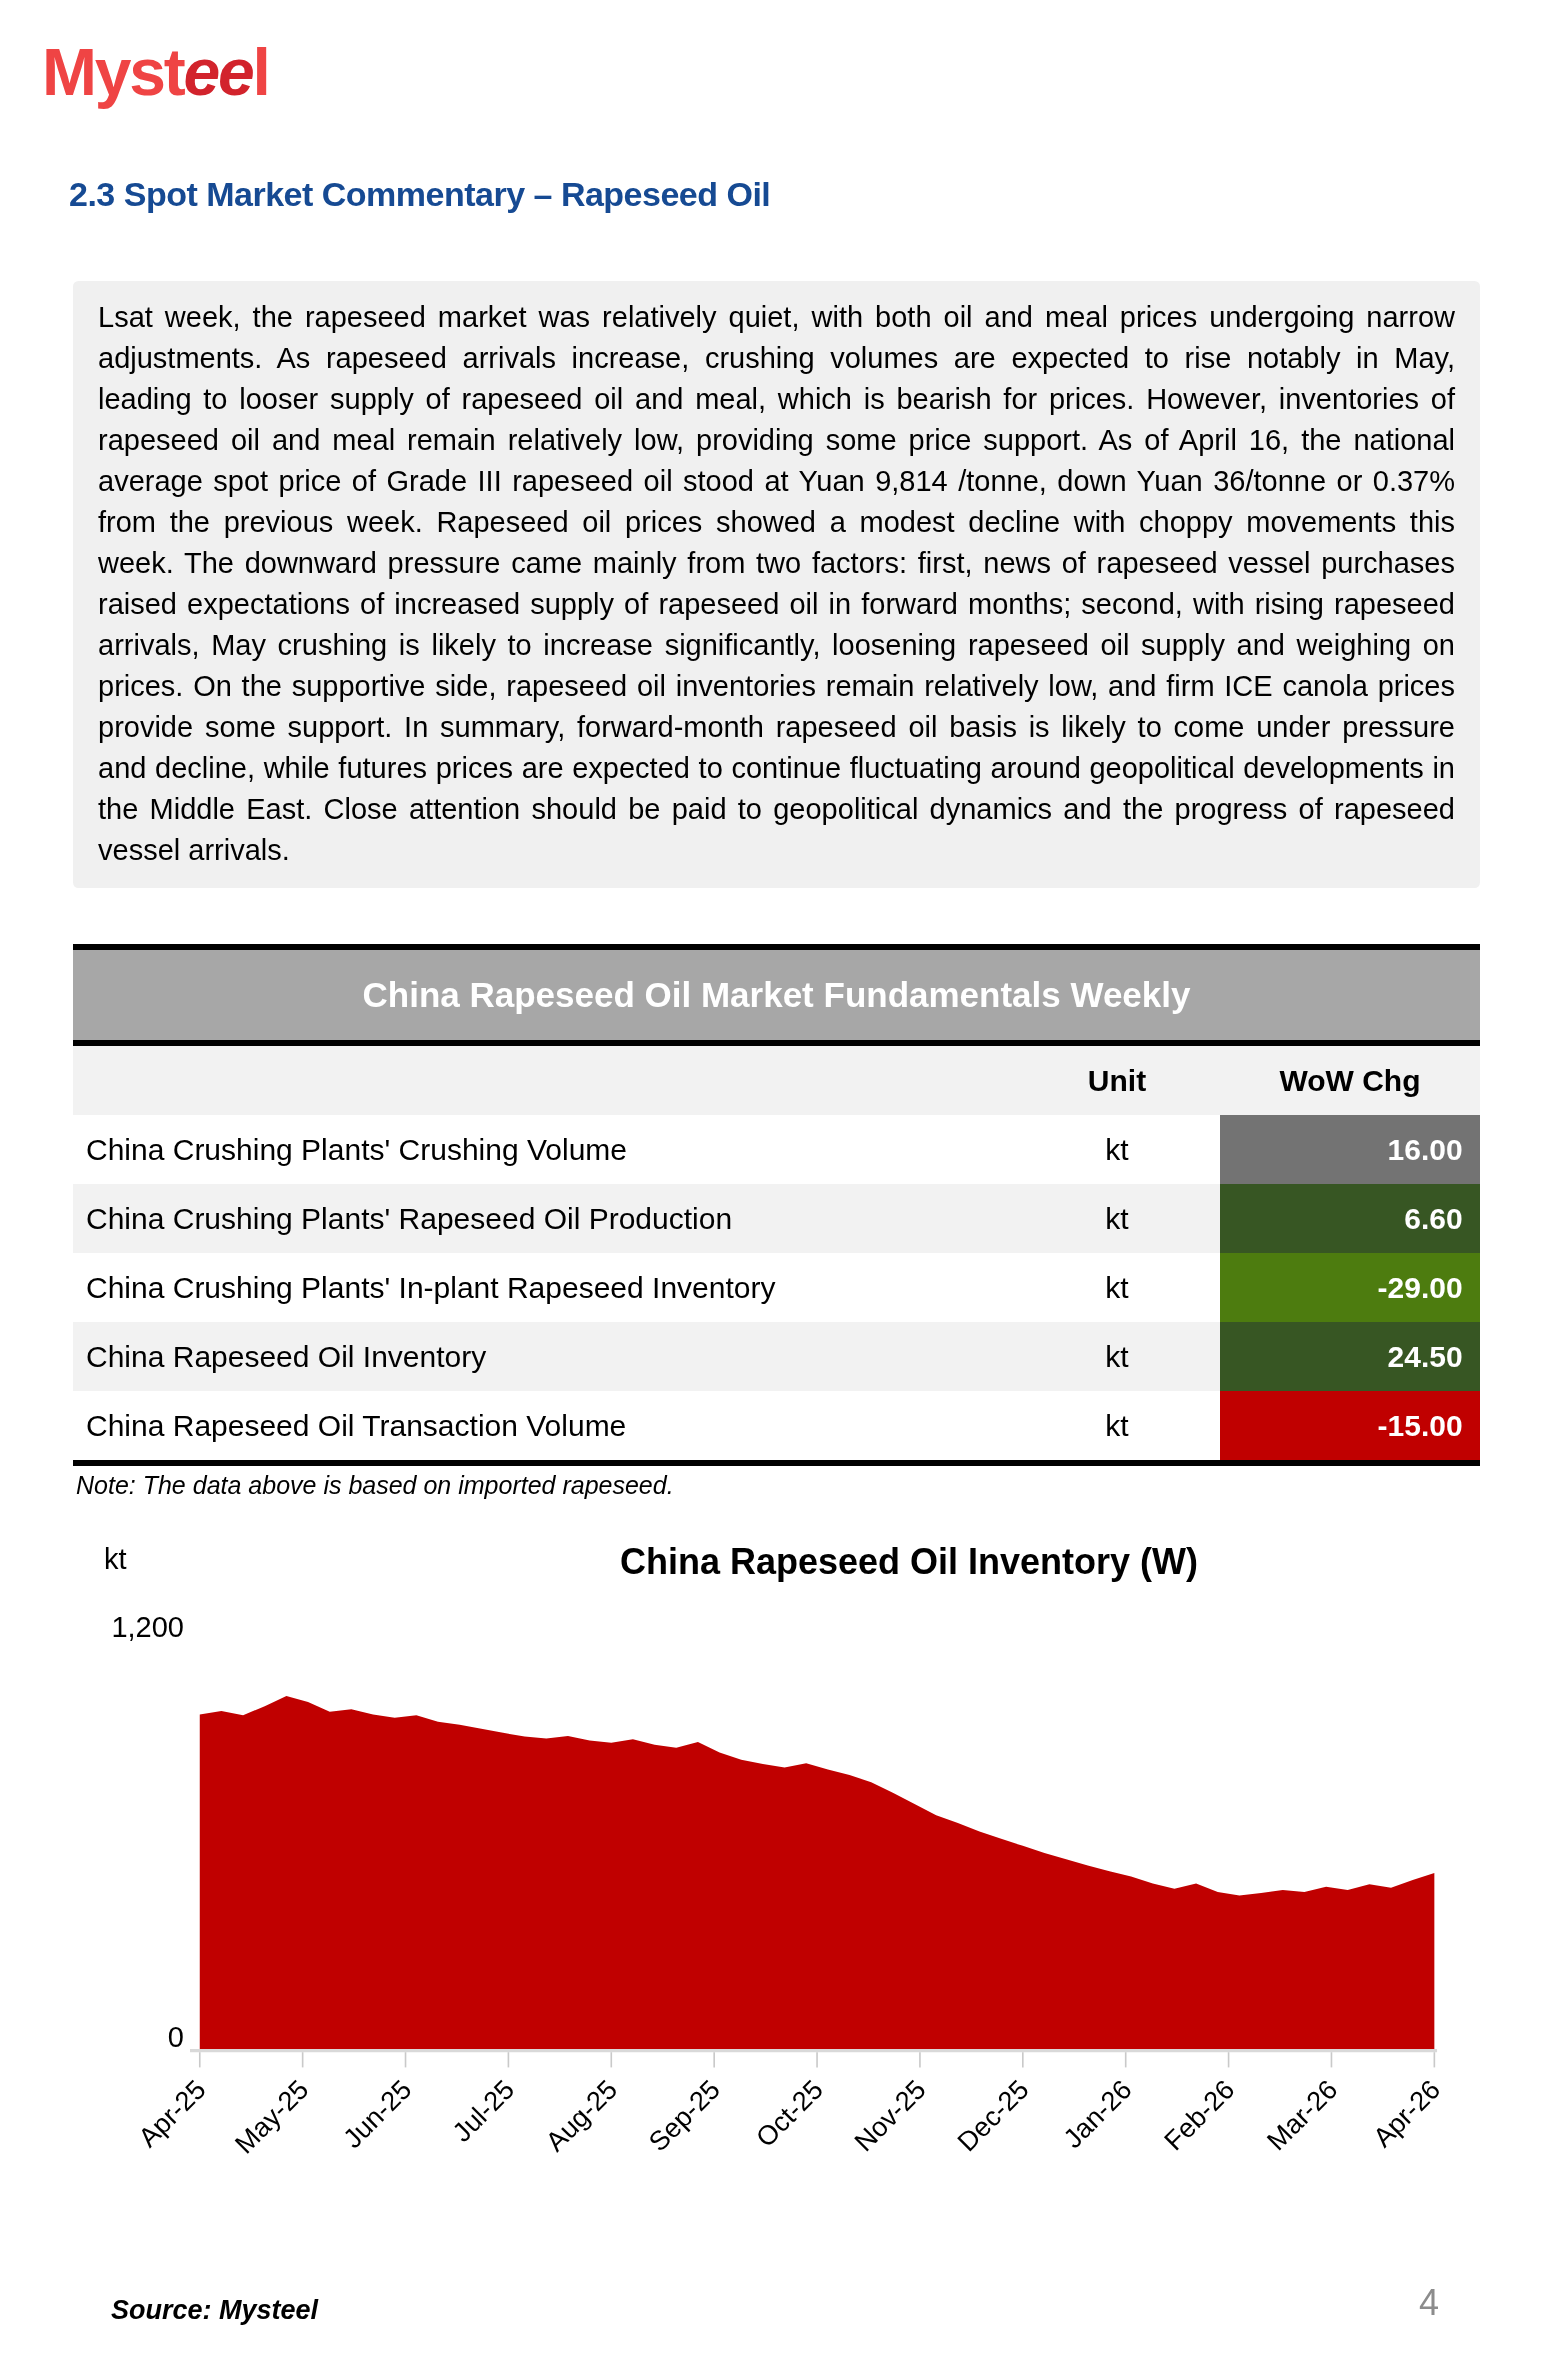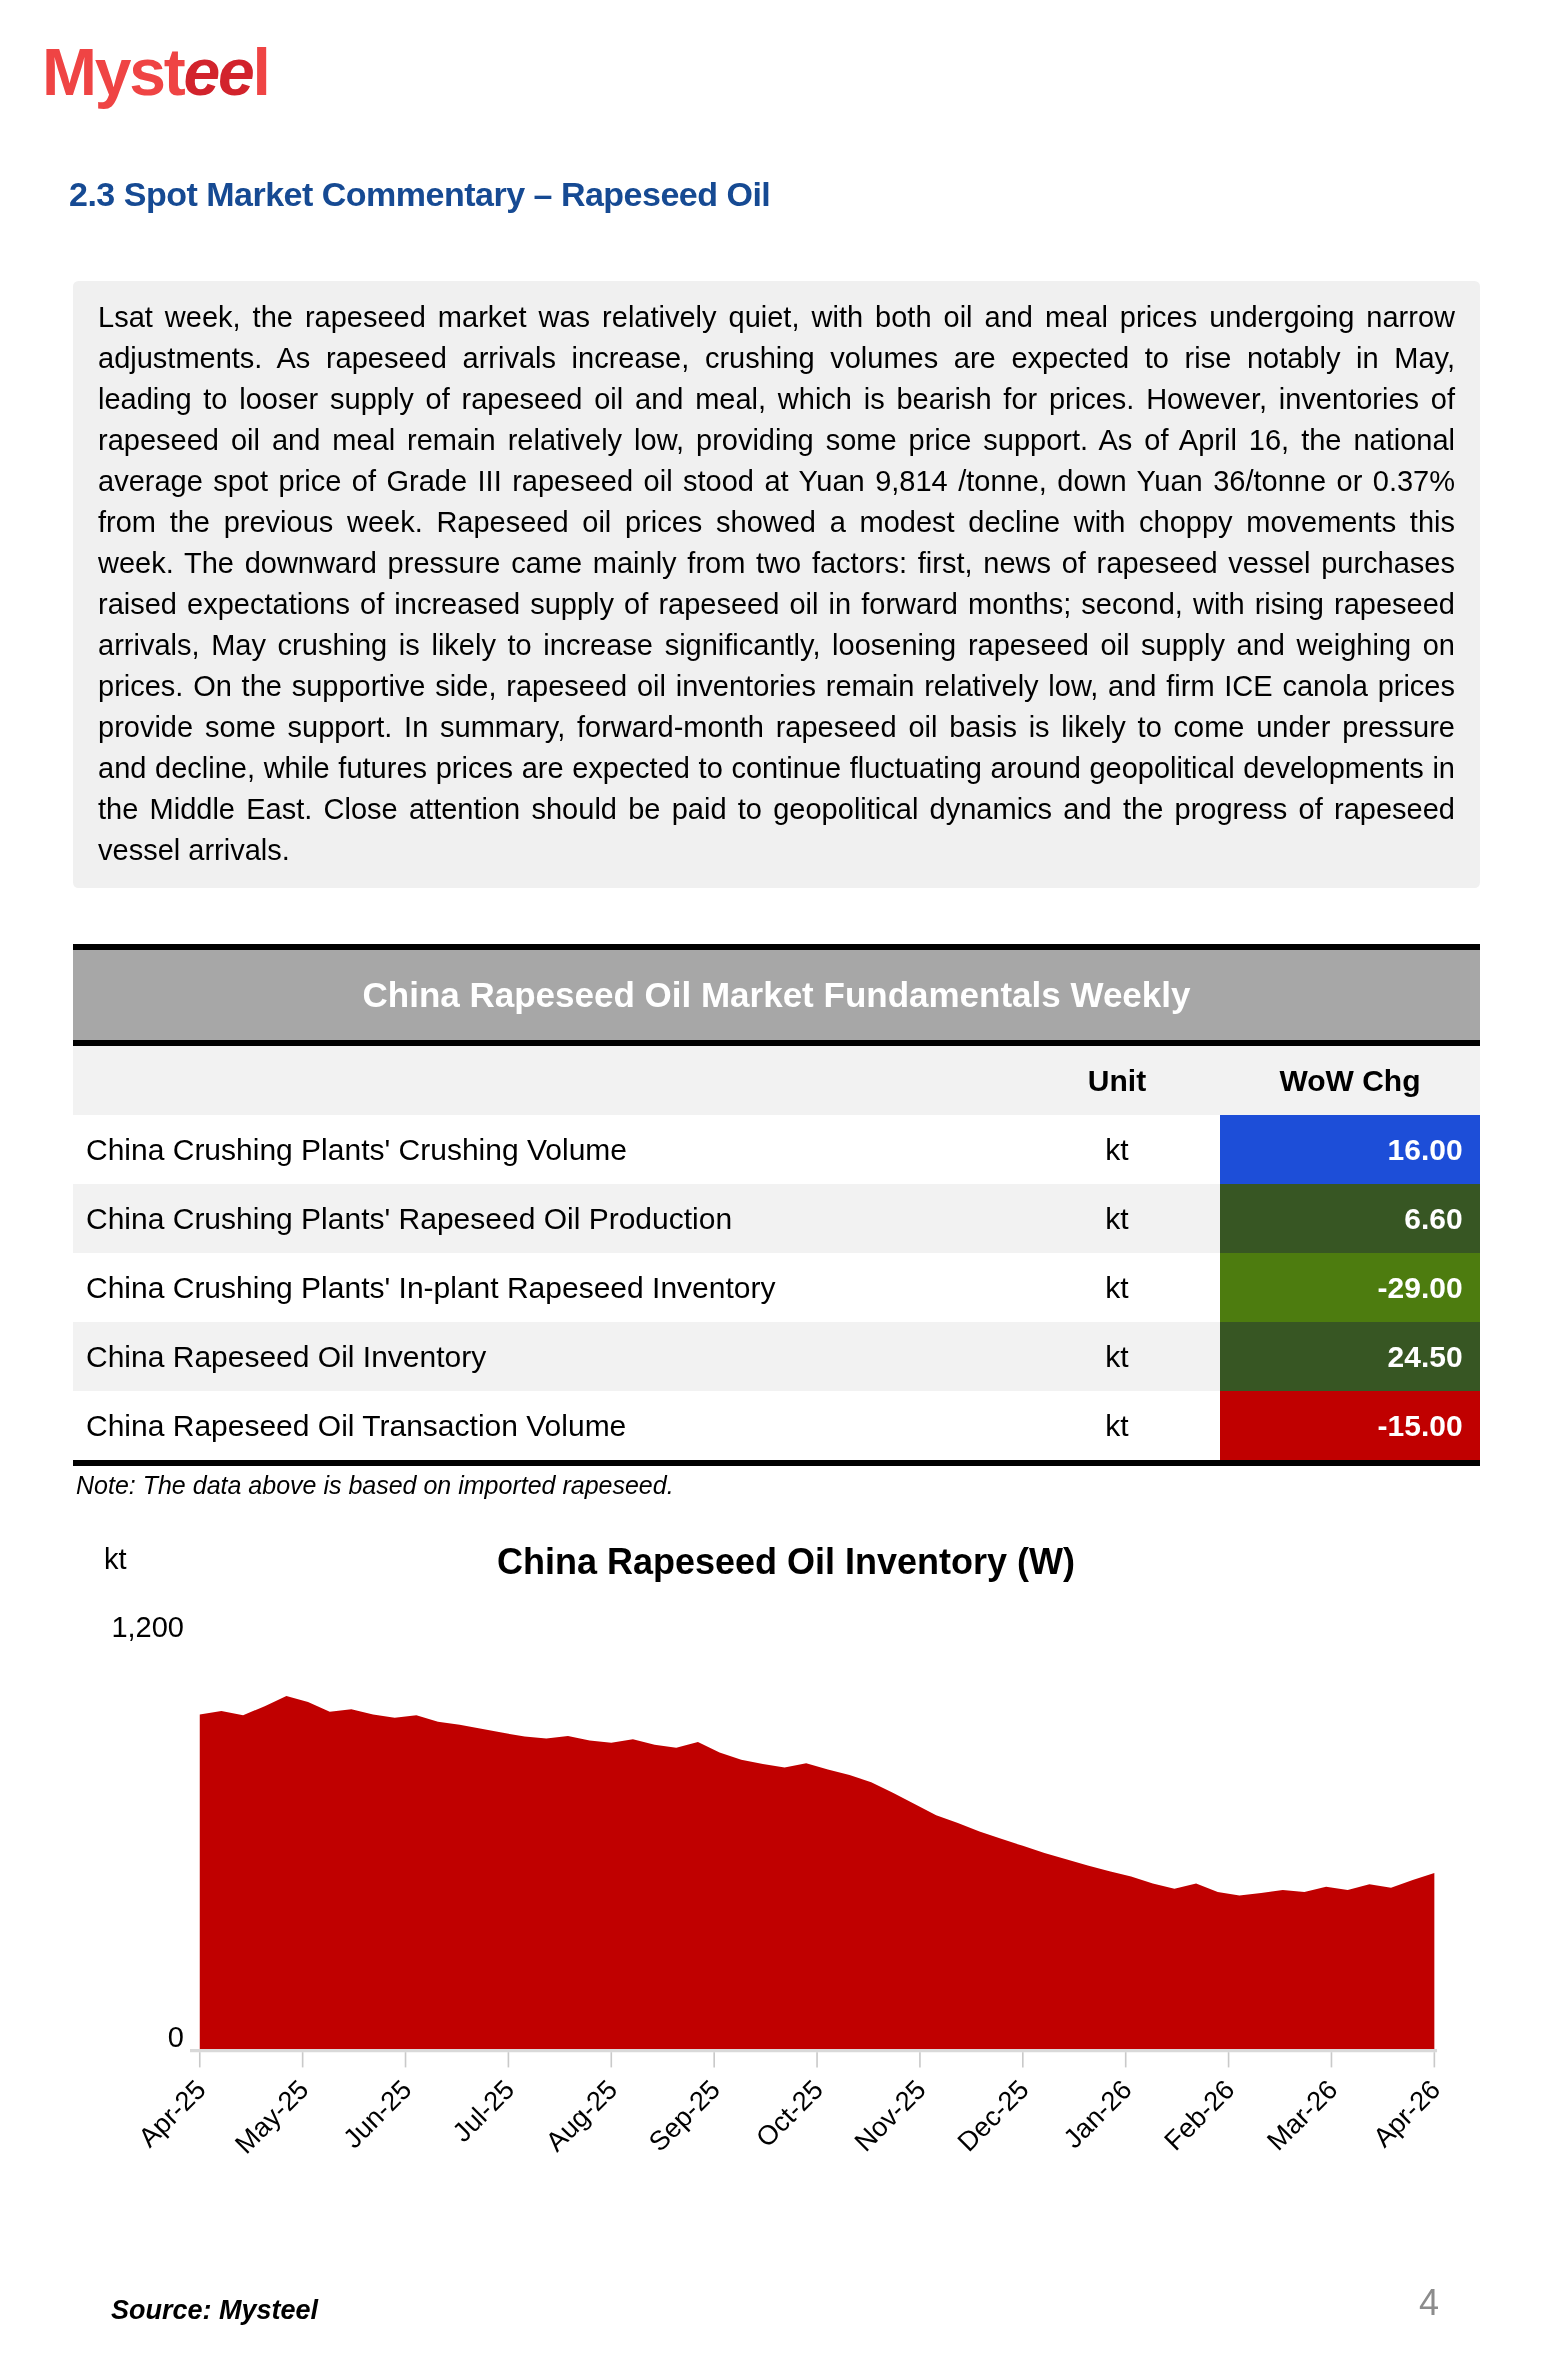--- a/index.html
+++ b/index.html
@@ -64,21 +64,21 @@
     font-size:25px; font-style:italic;
   }
 
   
   .chart-unit {
     position:absolute; left:104px; top:1543px;
     font-size:29px;
   }
   .chart-title {
     position:absolute; left:374px; top:1541px; width:824px;
-    text-align:center; font-size:36px; font-weight:bold;
+    text-align:right; font-size:36px; font-weight:bold;
   }
   .ytick-top {
     position:absolute; left:76px; top:1611px; width:108px;
     text-align:right; font-size:29px;
   }
   .ytick-bottom {
     position:absolute; left:76px; top:2021px; width:108px;
     text-align:right; font-size:29px;
   }
   svg.chart-svg {
@@ -115,21 +115,21 @@
 
     <div class="trow header">
       <div class="c-name"></div>
       <div class="c-unit">Unit</div>
       <div class="c-wow">WoW Chg</div>
     </div>
 
     <div class="trow r-white">
       <div class="c-name">China Crushing Plants' Crushing Volume</div>
       <div class="c-unit">kt</div>
-      <div class="c-wow" style="background-color: #1d4ed8; padding-left: 12px;">16.00</div>
+      <div class="c-wow" style="background-color: #737373; padding-left: 12px;">16.00</div>
     </div>
 
     <div class="trow r-gray">
       <div class="c-name">China Crushing Plants' Rapeseed Oil Production</div>
       <div class="c-unit">kt</div>
       <div class="c-wow" style="background-color: rgb(55, 86, 35);">6.60</div>
     </div>
 
     <div class="trow r-white">
       <div class="c-name">China Crushing Plants' In-plant Rapeseed Inventory</div>

